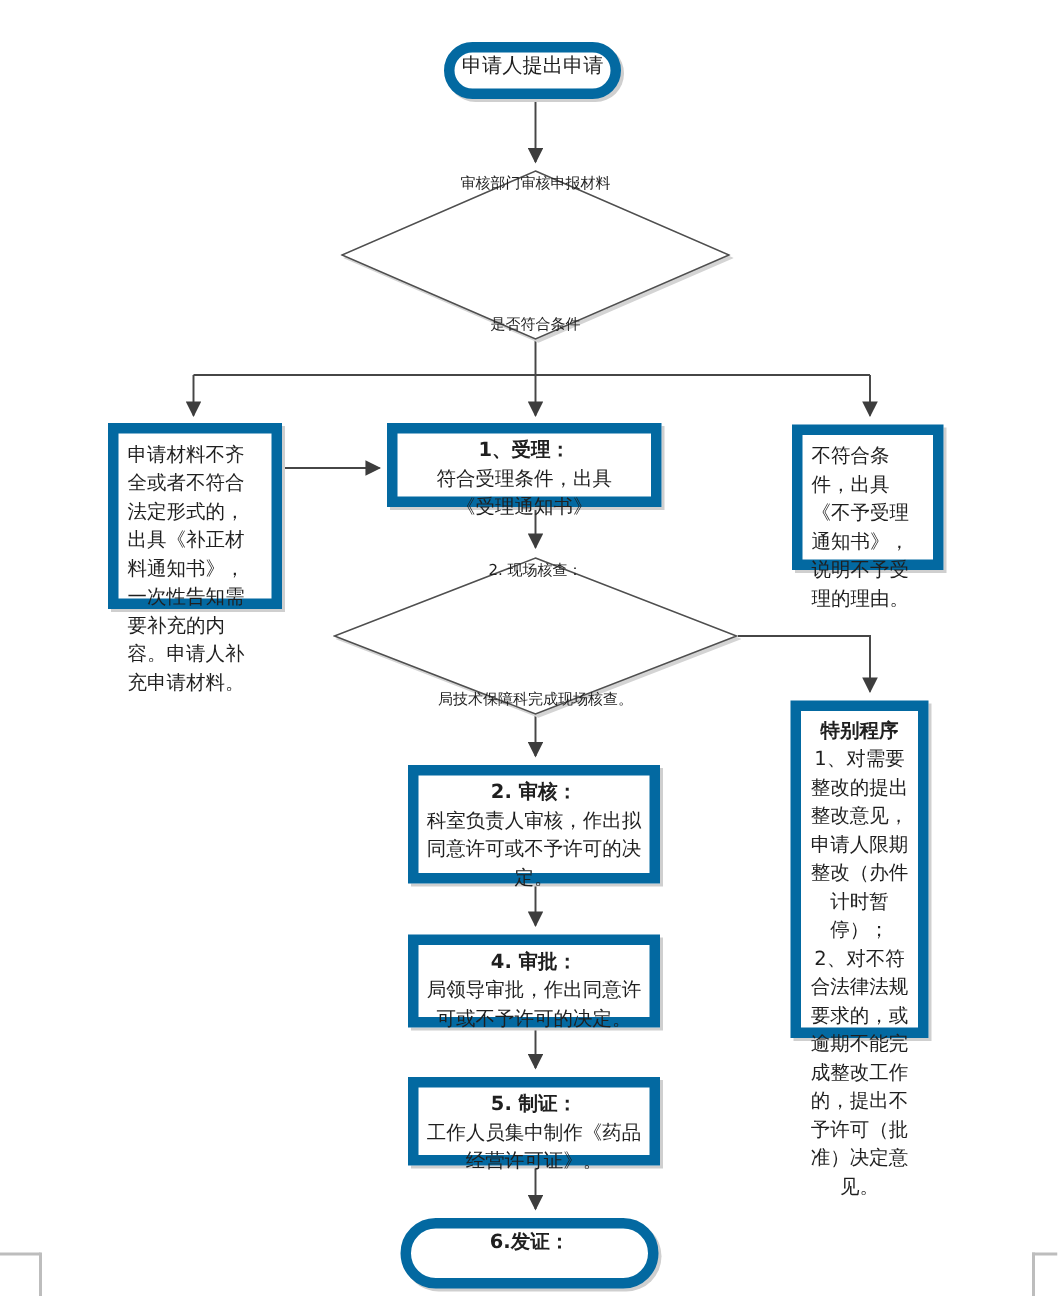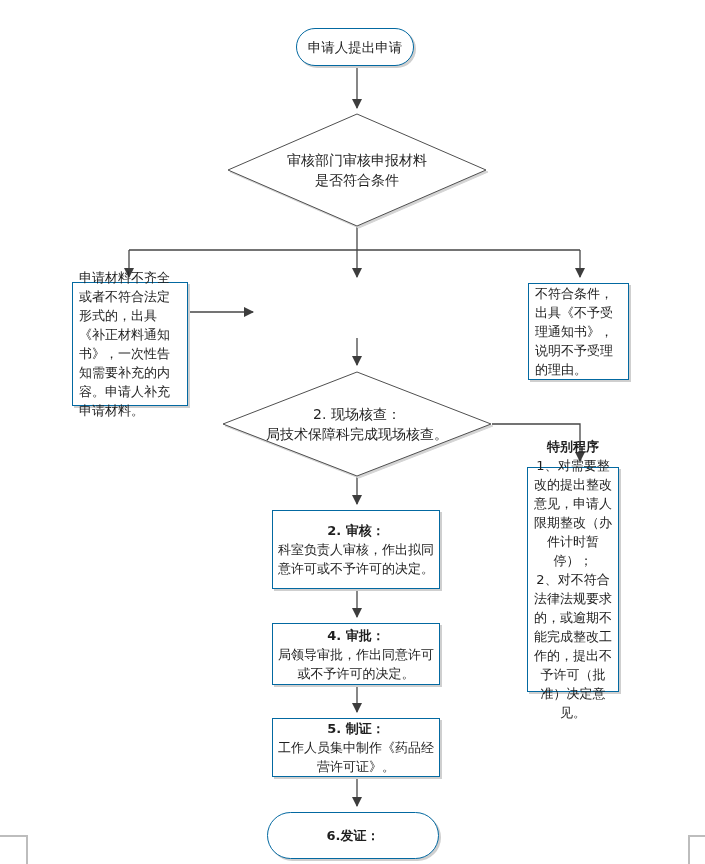--- a/index.html
+++ b/index.html
@@ -7,51 +7,51 @@
     width: 705px; height: 864px; position: relative; overflow: hidden;
     font-family: "DejaVu Sans", "Liberation Sans", sans-serif;
     color: #1f1f1f;
   }
   .canvas { position: absolute; inset: 0; }
   svg.connectors { position: absolute; top: 0; left: 0; pointer-events: none; }
 
   
   .node {
     position: absolute; box-sizing: border-box;
-    background: #ffffff; border: 1px solid #0369a1;
+    background: #ffffff; border: 7px solid #0369a1;
     box-shadow: 2px 2px 0 #cfcfcf;
-    display: flex; flex-direction: column; justify-content: center;
+    display: flex; flex-direction: column; 
     font-size: 13px; line-height: 19px;
   }
   .node .title { font-weight: 700; text-align: center; display: block; }
   .node .body  { display: block; white-space: pre-line; }
   .center { text-align: center; }
   .leftalign { text-align: left; }
 
   
   .stadium { border-radius: 24px; align-items: center; text-align: center; }
   #start   { left: 296px; top: 28px;  width: 118px; height: 38px; border-radius: 19px; font-size: 13.5px; }
   #issue   { left: 267px; top: 812px; width: 172px; height: 47px; }
 
   
   #supplement { left: 72px;  top: 282px; width: 116px; height: 124px; padding: 5px 6px; }
   #accept     { left: 258px; top: 282px; width: 183px; height: 56px;  padding: 2px 4px; }
   #reject     { left: 528px; top: 283px; width: 101px; height: 97px;  padding: 5px 6px; }
   #special    { left: 527px; top: 467px; width: 92px; height: 225px; padding: 4px 5px; }
   #review     { left: 272px; top: 510px; width: 168px; height: 79px;  padding: 2px 5px; }
   #approve    { left: 272px; top: 623px; width: 168px; height: 62px;  padding: 2px 5px; }
-  #certify    { left: 272px; top: 718px; width: 168px; height: 59px;  padding: 18px 5px; }
+  #certify    { left: 272px; top: 718px; width: 168px; height: 59px;  padding: 2px 5px; }
 
   
   .diamond { position: absolute; }
   .diamond svg { position: absolute; inset: 0; filter: drop-shadow(2px 2px 0 #d4d4d4); }
   .diamond .dtext {
     position: absolute; inset: 0; display: flex; flex-direction: column;
-    align-items: center; justify-content: center;
-    font-size: 14px; line-height: 20px; text-align: center;
+    align-items: center; justify-content: space-between;
+    font-size: 10px; line-height: 20px; text-align: center;
   }
   #decision1 { left: 227px; top: 113px; width: 260px; height: 114px; }
   #decision2 { left: 222px; top: 371px; width: 270px; height: 106px; }
   .diamond .title { font-weight: 400; }
 
   
   .corner { position: absolute; background: #bdbdbd; }
   #mark-bl-h { left: 0px;   top: 835px; width: 27px; height: 1.5px; }
   #mark-bl-v { left: 26px;  top: 835px; width: 1.5px; height: 29px; }
   #mark-br-h { left: 688px; top: 835px; width: 17px; height: 1.5px; }
@@ -96,20 +96,25 @@
     <div class="dtext">
       <span>审核部门审核申报材料</span>
       <span>是否符合条件</span>
     </div>
   </div>
 
   <div id="supplement" class="node leftalign">
     <span class="body">申请材料不齐全或者不符合法定形式的，出具《补正材料通知书》，一次性告知需要补充的内容。申请人补充申请材料。</span>
   </div>
 
+  <div id="accept" class="node center">
+    <span class="title">1、受理：</span>
+    <span class="body center">符合受理条件，出具
+《受理通知书》</span>
+  </div>
 
   <div id="reject" class="node leftalign">
     <span class="body">不符合条件，出具《不予受理通知书》，说明不予受理的理由。</span>
   </div>
 
   <div id="decision2" class="diamond">
     <svg width="270" height="106" viewBox="0 0 270 106">
       <polygon points="135,1 269,53 135,105 1,53" fill="#ffffff" stroke="#4f4f4f" stroke-width="1"></polygon>
     </svg>
     <div class="dtext">

